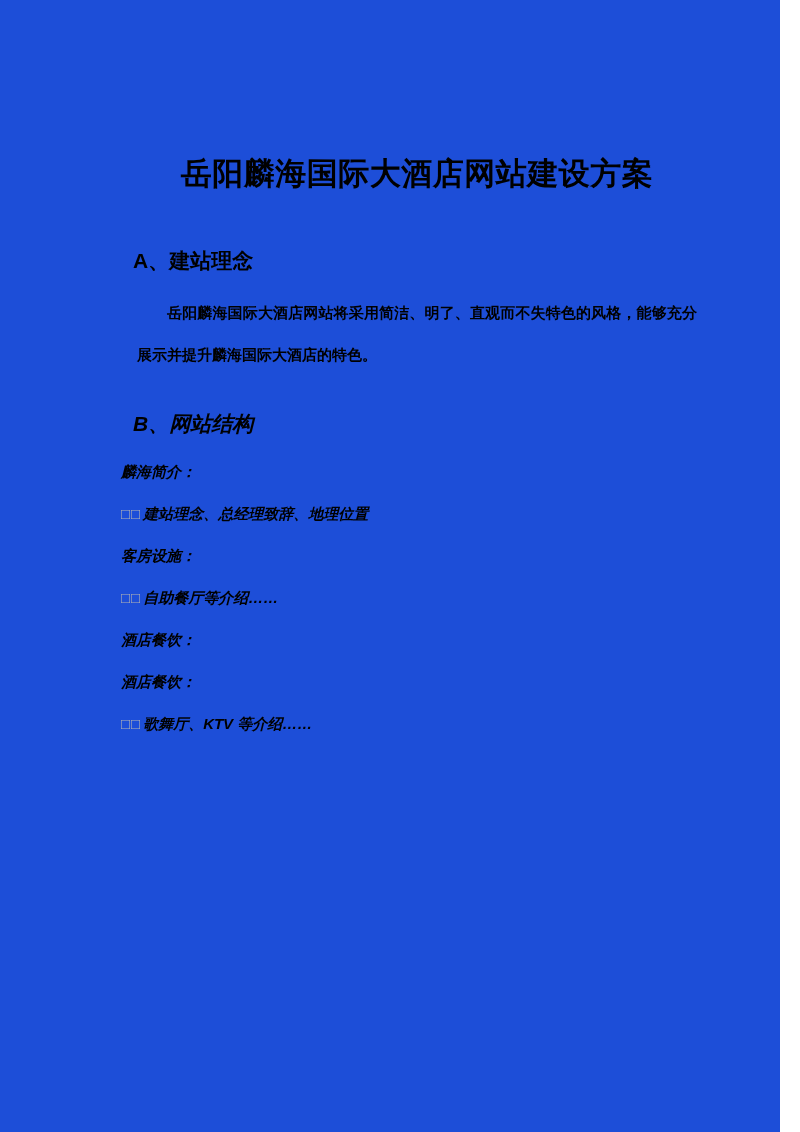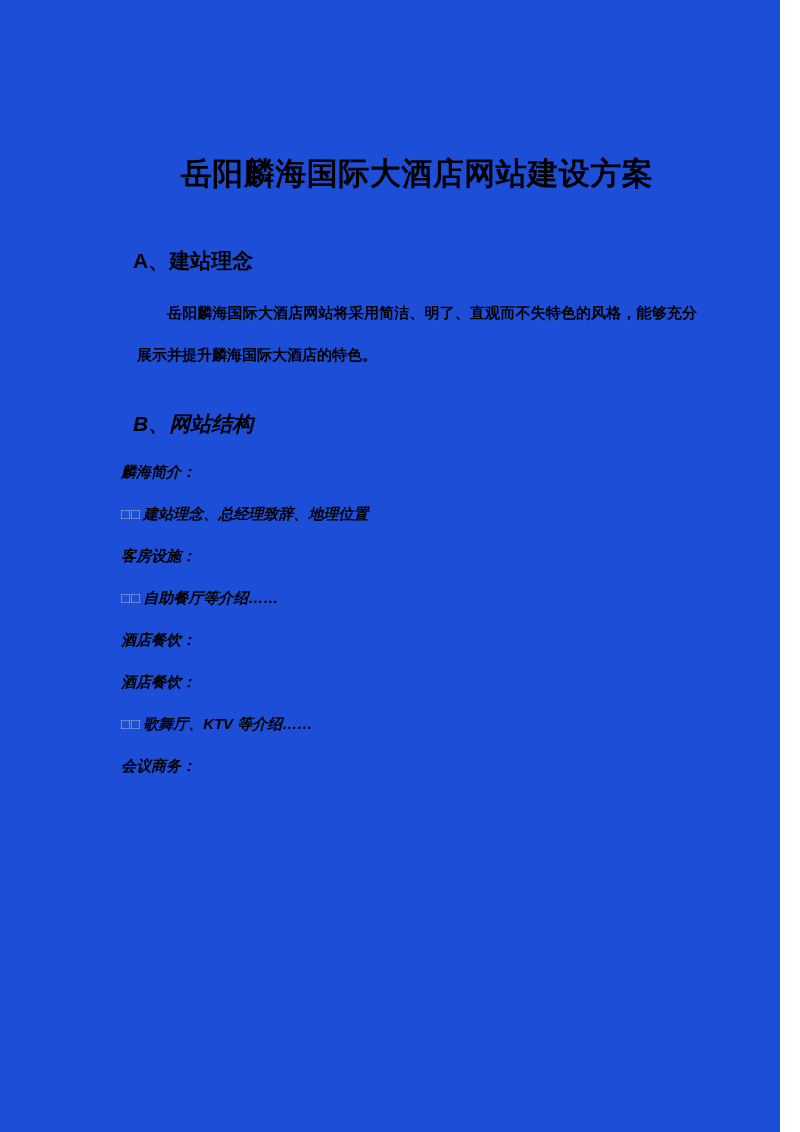--- a/index.html
+++ b/index.html
@@ -105,18 +105,17 @@
       </div>
 
       <div class="row label">酒店餐饮：</div>
 
       <div class="row label">酒店餐饮：</div>
 
       <div class="row content">
         <span class="box-prefix">□□</span><span>歌舞厅、KTV 等介绍……</span>
       </div>
 
-      <div class="row label">会议商务：</div>
 
     </div>
   </section>
 
 </div>
 
 </body></html>

